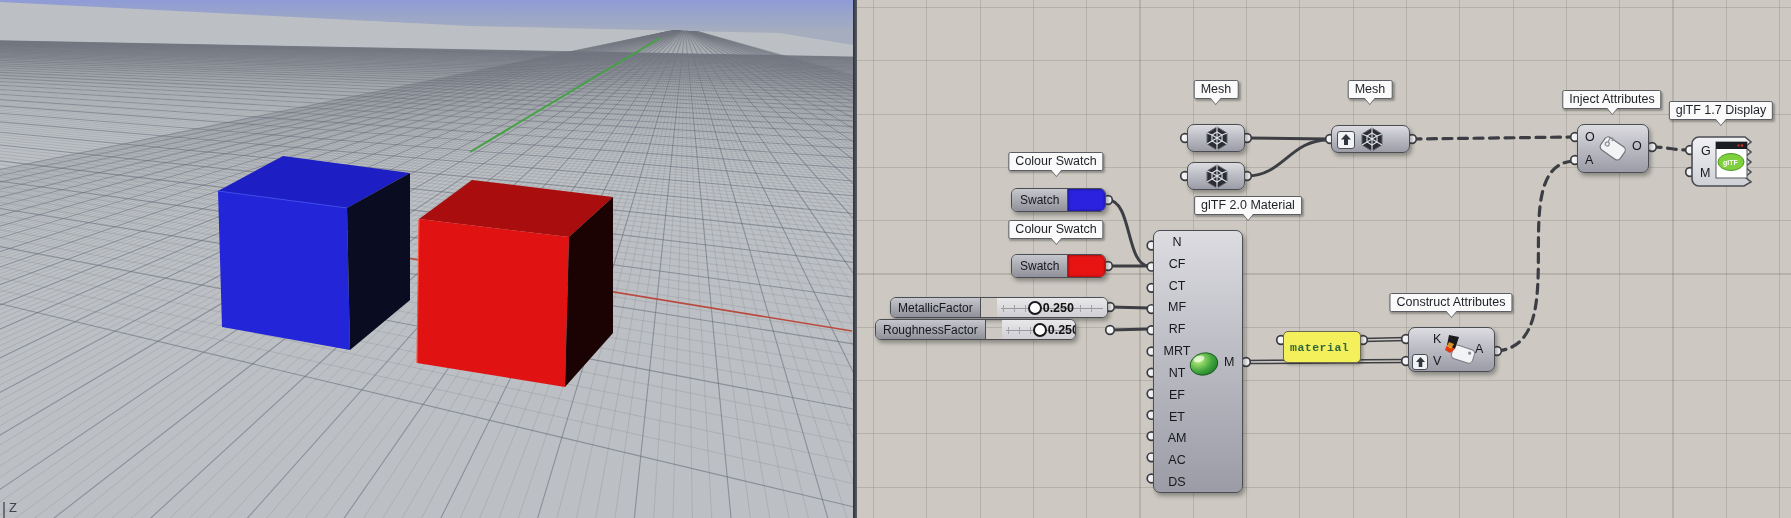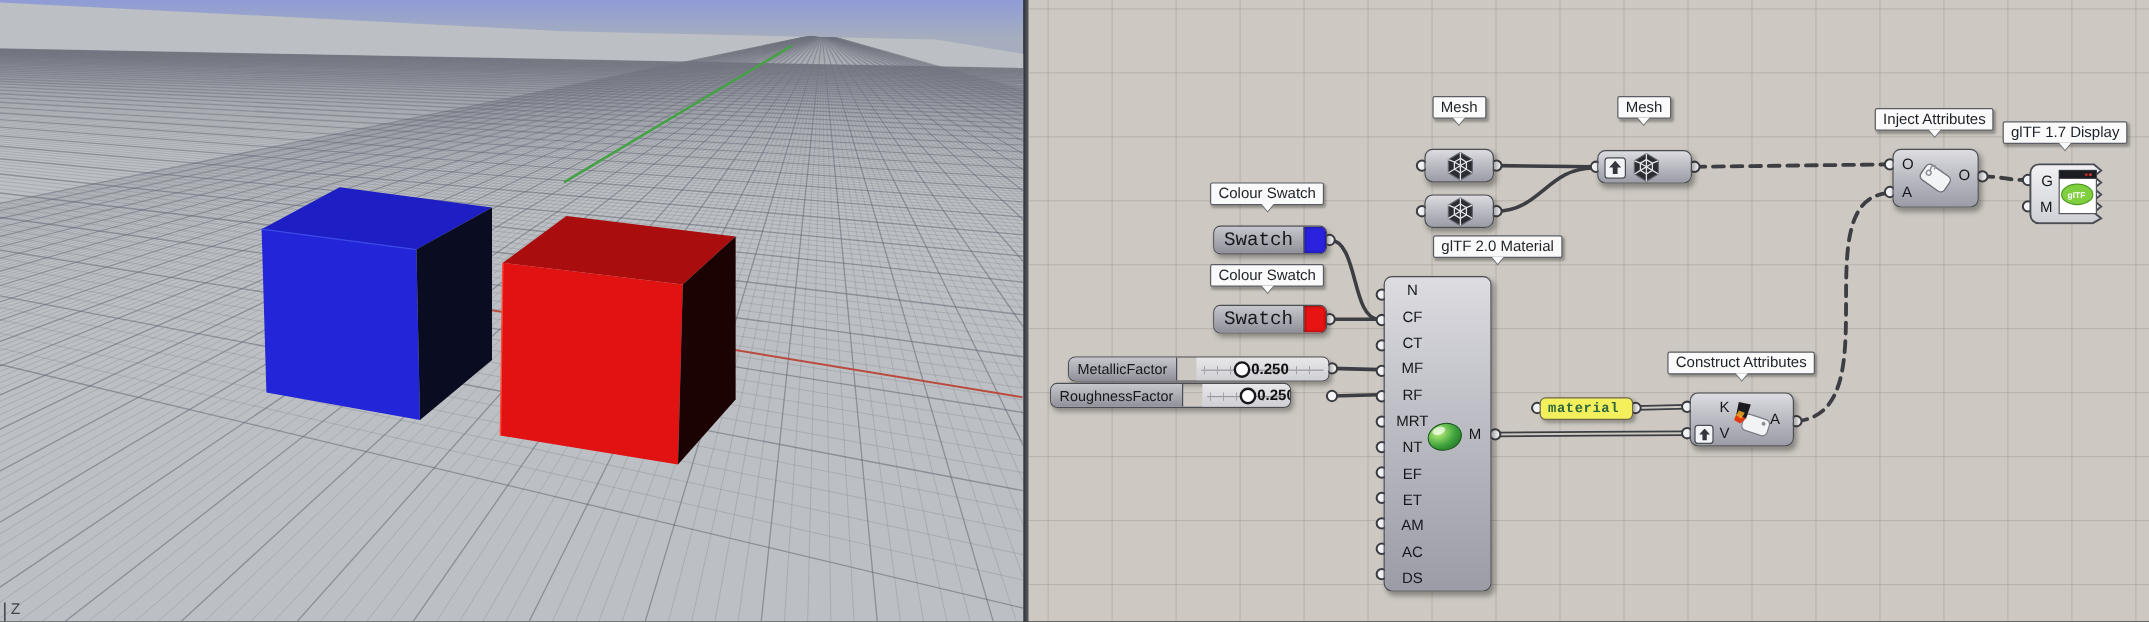--- a/index.html
+++ b/index.html
@@ -52,21 +52,21 @@
     background:#fff;border:2.6px solid #17181c;transform:translate(0,-50%);}
   .slider .value{position:absolute;top:50%;transform:translateY(-52%);
     font-size:12.5px;font-weight:bold;color:#111;}
 
   
   .swatch{position:absolute;display:flex;box-sizing:border-box;height:24px;
     border:1.4px solid #4b4d54;border-radius:6px;overflow:hidden;
     box-shadow:2px 3px 4px rgba(40,38,34,0.4);}
   .swatch .name{background:linear-gradient(to bottom,#c6c7cd,#8f9099);
     border-right:1.4px solid #4b4d54;display:flex;align-items:center;justify-content:center;
-    font-size:16px;color:#15181d;padding:0 8px;font-family:Liberation Mono, monospace;}
+    font-size:12px;color:#15181d;padding:0 8px;}
   .swatch .color{flex:1;box-shadow:inset 0 0 3px rgba(0,0,0,0.55);}
 
   
   .gh-panel{position:absolute;box-sizing:border-box;display:flex;align-items:center;
     background:#f4f05b;border:1.4px solid #6b684d;border-radius:5px;
     box-shadow:2px 2px 3px rgba(40,38,34,0.35);
     font-family:"Liberation Mono","DejaVu Sans Mono",monospace;
     font-size:11.5px;font-weight:bold;color:#2f6840;padding:0 6px;letter-spacing:0.5px;}
 
   
@@ -727,21 +727,21 @@
     <div class="p-letter">RF</div>
     <div class="p-letter">MRT</div>
     <div class="p-letter">NT</div>
     <div class="p-letter">EF</div>
     <div class="p-letter">ET</div>
     <div class="p-letter">AM</div>
     <div class="p-letter">AC</div>
     <div class="p-letter">DS</div>
   </div>
 
-  <div class="gh-panel" style="left:1283px;top:331px;width:78px;height:19px">
+  <div class="gh-panel" style="left:1283px;top:331px;width:78px;height:32px">
     <span>material</span>
   </div>
 
   <div class="gh-comp" style="left:1408px;top:327px;width:87px;height:45px">
     <span class="p-letter" style="position:absolute;left:24px;top:4px">K</span>
     <span class="p-letter" style="position:absolute;left:24px;top:26px">V</span>
     <div class="arrow-box" style="left:3px;top:26px;width:14px;height:14px">
       <svg width="9" height="10">
             <polygon points="4.5,0 9,5 6.3,5 6.3,10 2.7,10 2.7,5 0,5" fill="#33363c"></polygon>
           </svg>

